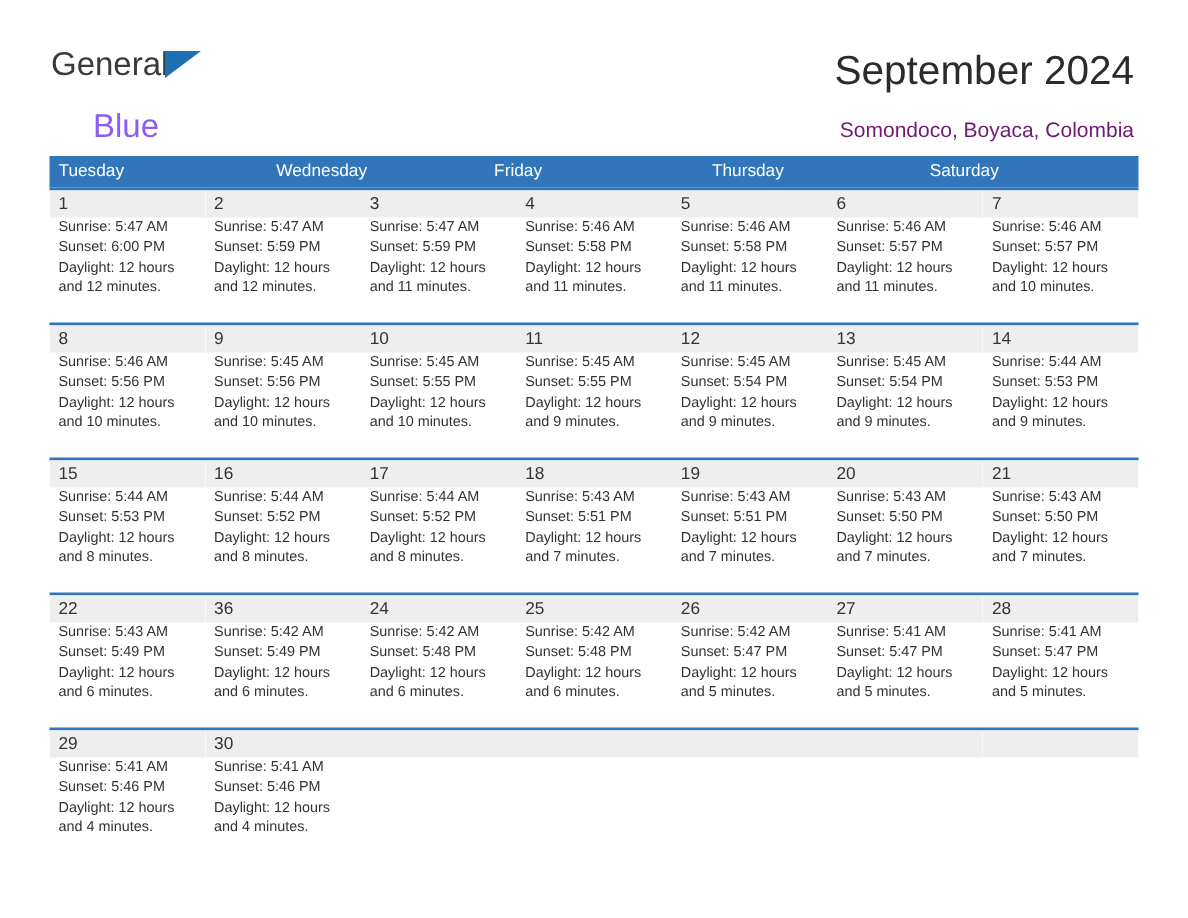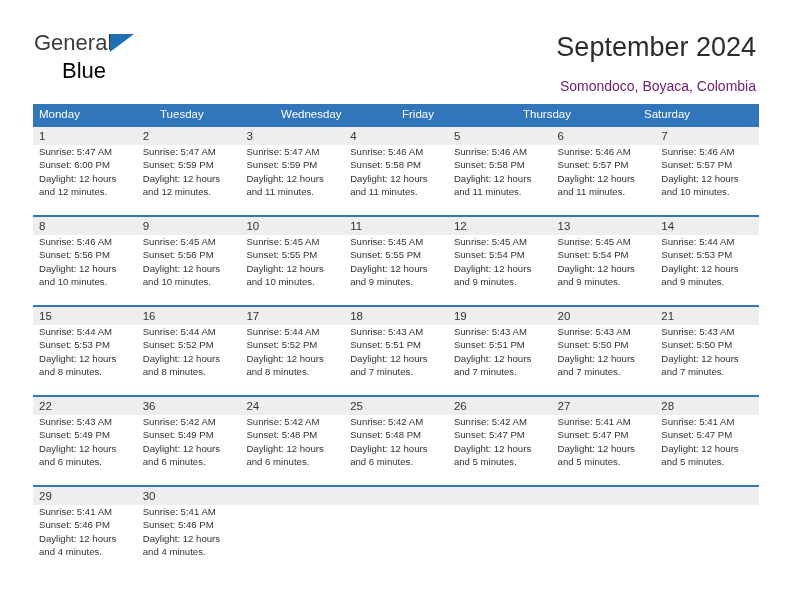--- a/index.html
+++ b/index.html
@@ -42,23 +42,23 @@
     position: absolute;
     left: 76px;
     top: 2px;
     width: 0; height: 0;
     border-left: 24px solid #1f6fb5;
     border-bottom: 18px solid transparent;
   }
   .logo-row2 {
     display: block;
     font-size: 22px;
-    color: #000000;
+    color: #8b5cf6;
     margin-left: 28px;
-    margin-top: 4px;
+    margin-top: 17px;
   }
   .title {
     position: absolute;
     right: 36px;
     top: 32px;
     font-size: 27px;
     color: #2b2b2b;
     font-weight: normal;
     text-align: right;
     white-space: nowrap;
@@ -140,21 +140,20 @@
     </div>
 
     <div class="title">September 2024</div>
     <div class="subtitle">Somondoco, Boyaca, Colombia</div>
 
   </div>
 
   <div class="calendar">
 
     <div class="weekday-row">
-      <div class="weekday">Monday</div>
       <div class="weekday">Tuesday</div>
       <div class="weekday">Wednesday</div>
       <div class="weekday">Friday</div>
       <div class="weekday">Thursday</div>
       <div class="weekday">Saturday</div>
     </div>
 
     <div class="week first">
       <div class="day">
         <div class="day-number">1</div>

